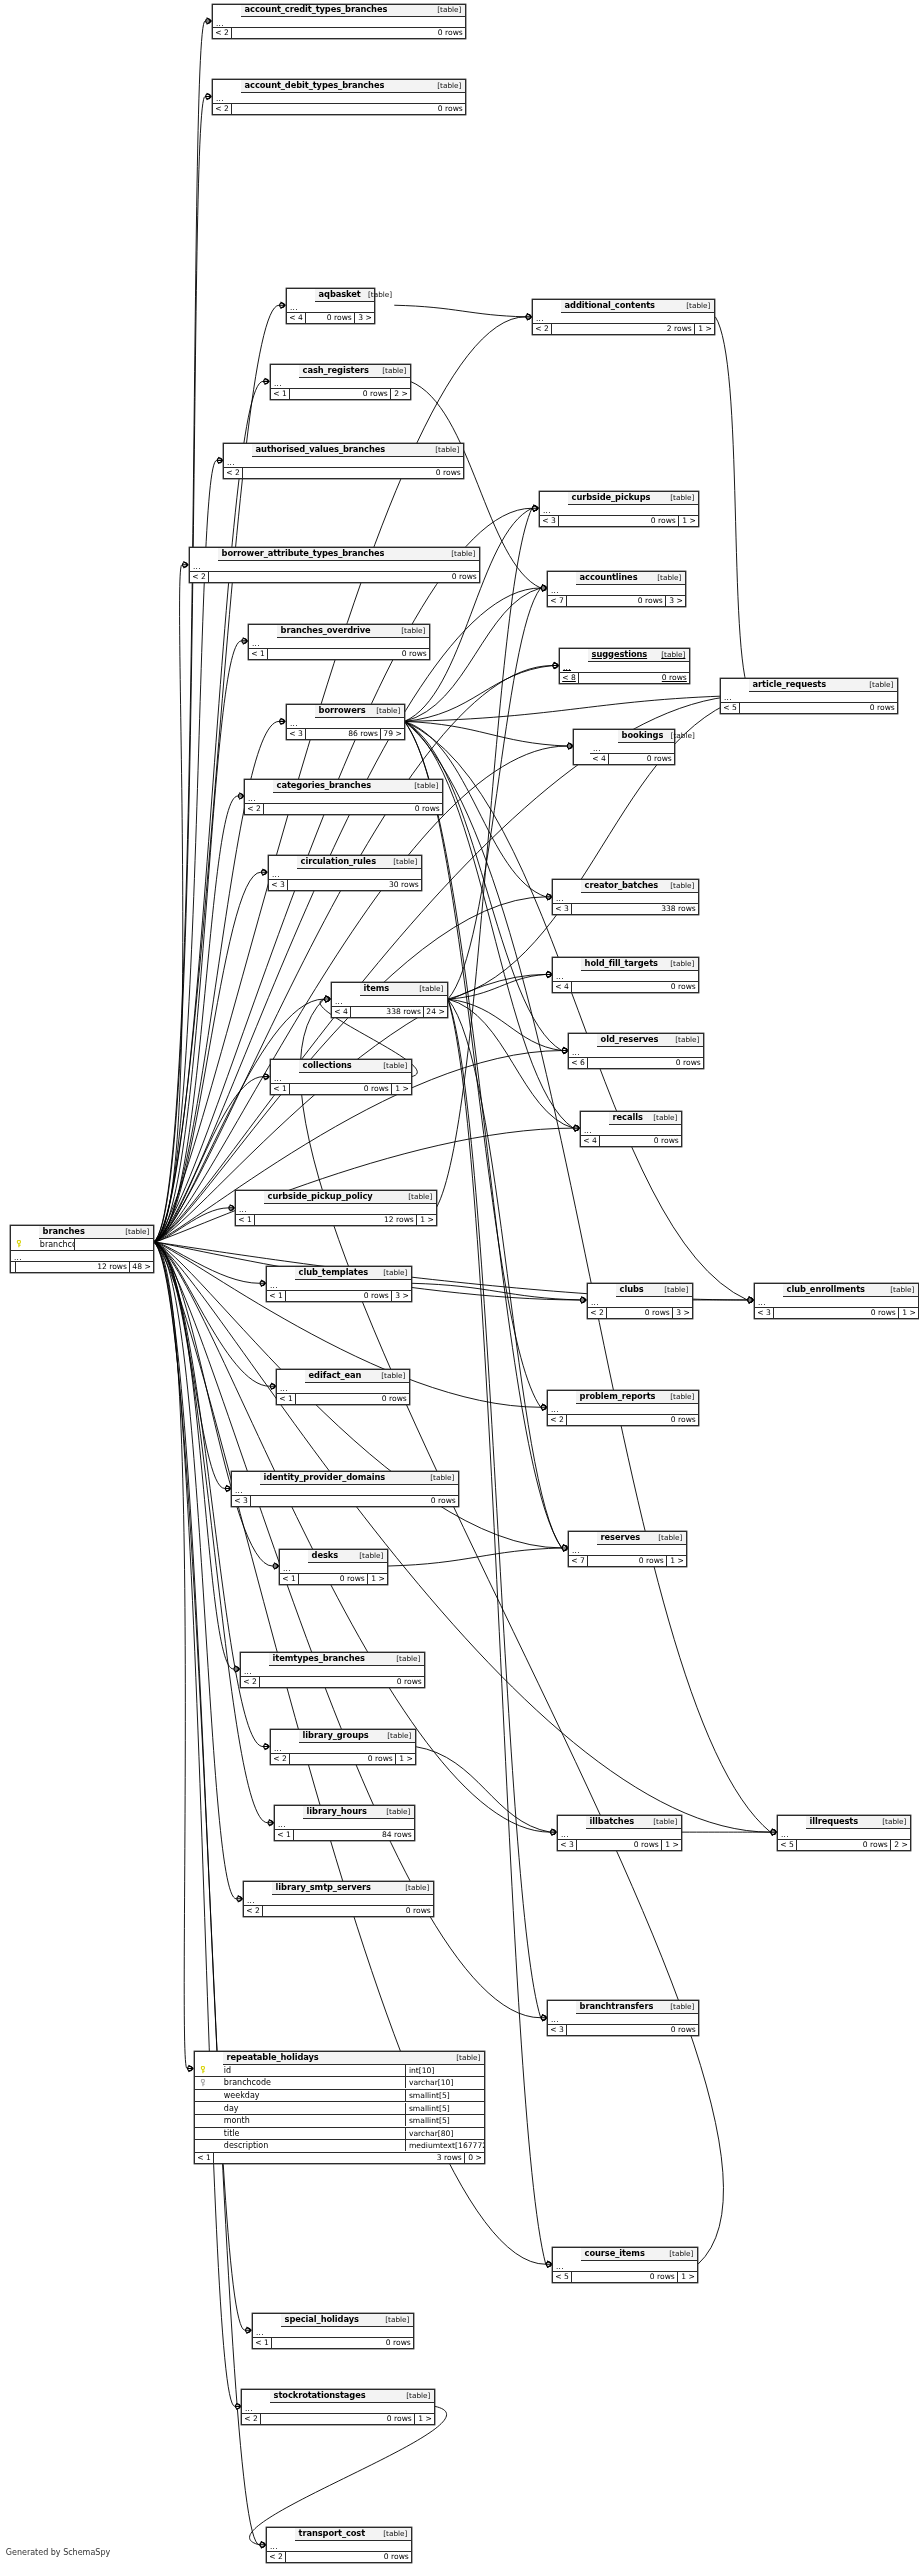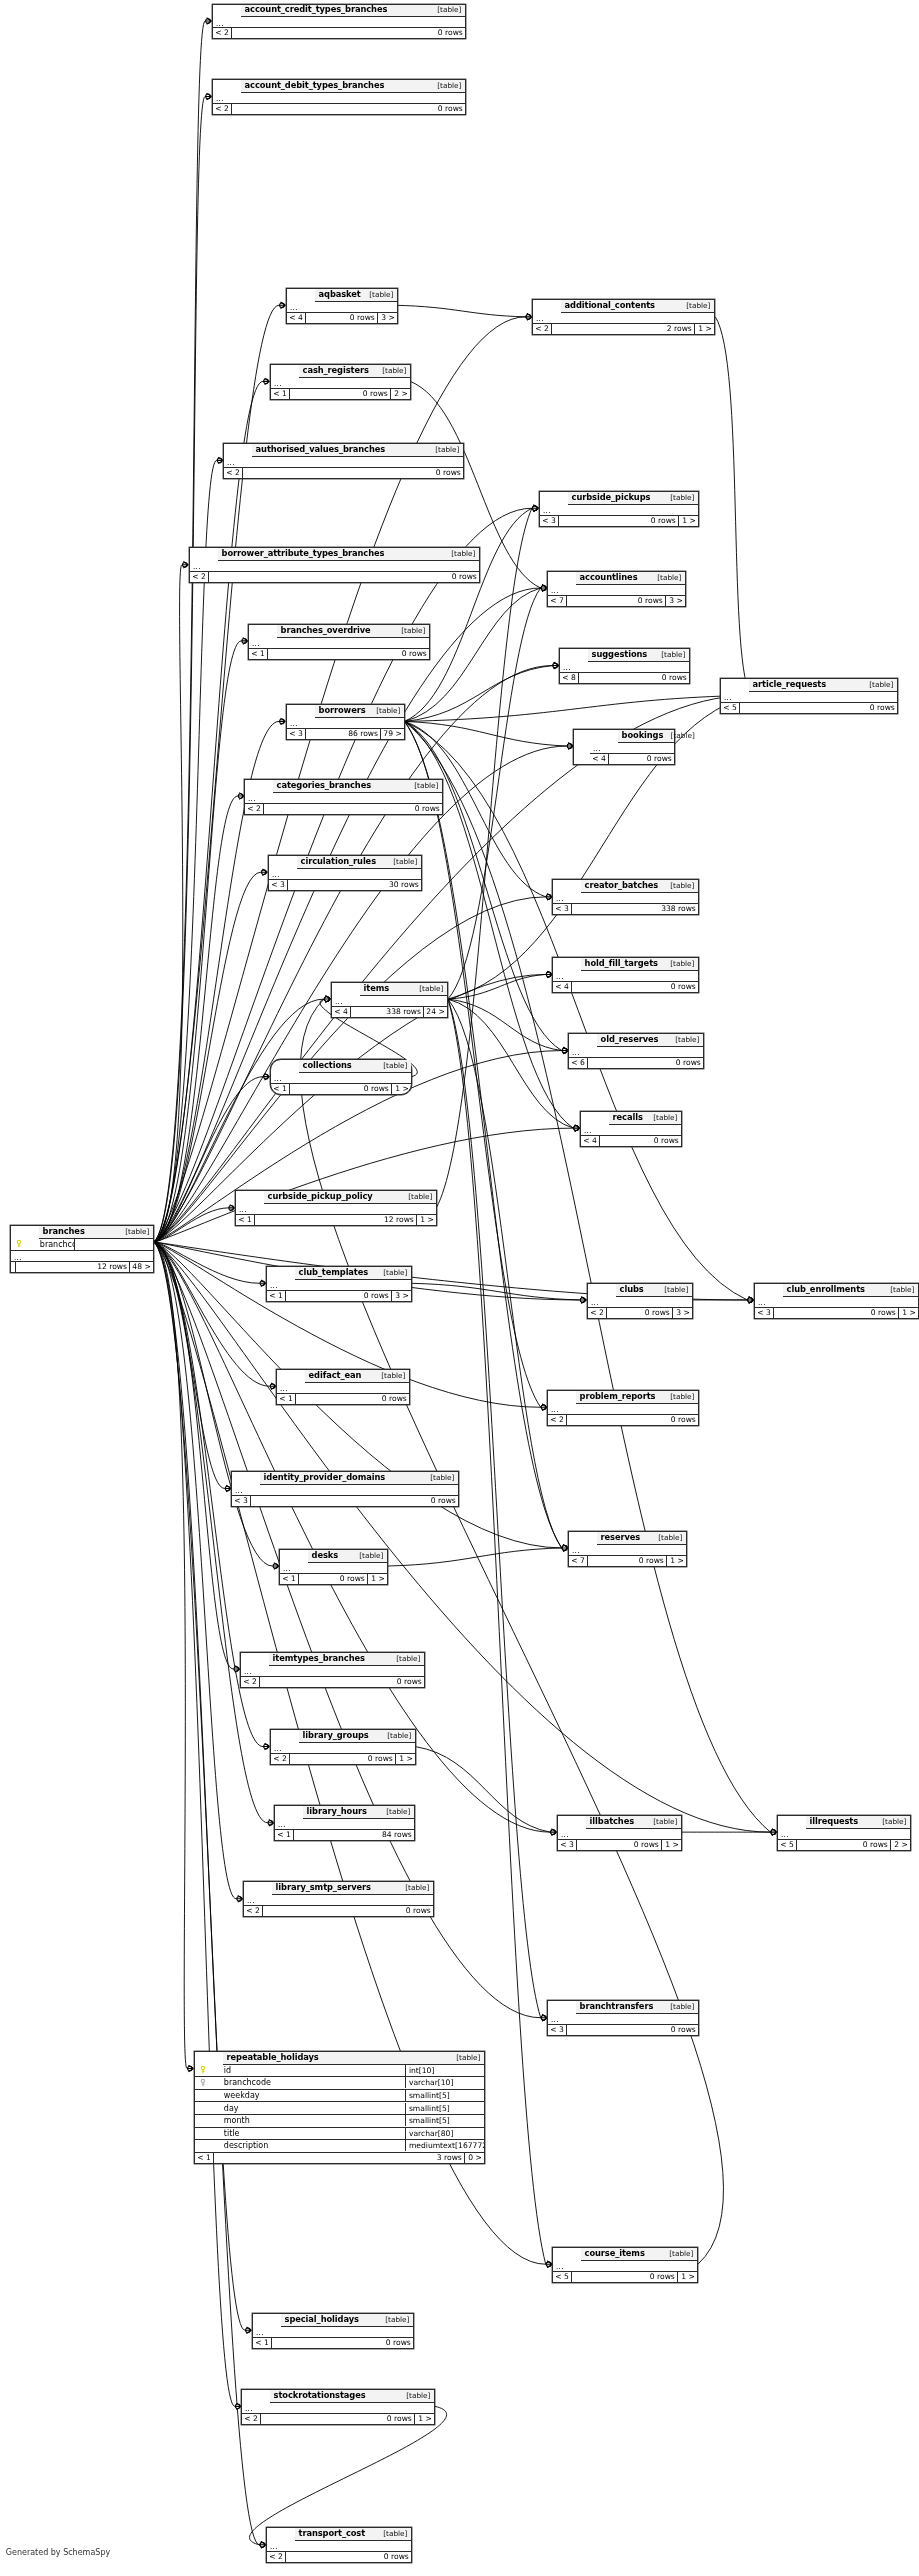--- a/index.html
+++ b/index.html
@@ -378,21 +378,21 @@
         <div class="tbl-hdr">
           <span class="tbl-name">account_debit_types_branches</span>
           <span class="tbl-kind">[table]</span>
         </div>
         <div class="tbl-body"><span class="ellip">...</span></div>
         <div class="tbl-foot">
           <div class="foot-l">&lt; 2</div>
           <div class="foot-m last">0 rows</div>
         </div>
       </div>
-      <div class="tbl" style="left: 286px; top: 288px; width: 112px;">
+      <div class="tbl" style="left: 286px; top: 288px; width: 89px;">
         <div class="tbl-hdr">
           <span class="tbl-name">aqbasket</span>
           <span class="tbl-kind">[table]</span>
         </div>
         <div class="tbl-body"><span class="ellip">...</span></div>
         <div class="tbl-foot">
           <div class="foot-l">&lt; 4</div>
           <div class="foot-m">0 rows</div>
           <div class="foot-r">3 &gt;</div>
         </div>
@@ -471,21 +471,21 @@
         <div class="tbl-hdr">
           <span class="tbl-name">branches_overdrive</span>
           <span class="tbl-kind">[table]</span>
         </div>
         <div class="tbl-body"><span class="ellip">...</span></div>
         <div class="tbl-foot">
           <div class="foot-l">&lt; 1</div>
           <div class="foot-m last">0 rows</div>
         </div>
       </div>
-      <div class="tbl" style="left: 559px; top: 648px; width: 131px;">
+      <div class="tbl" style="left: 559px; top: 648px; width: 131px; text-decoration: underline;">
         <div class="tbl-hdr">
           <span class="tbl-name">suggestions</span>
           <span class="tbl-kind">[table]</span>
         </div>
         <div class="tbl-body"><span class="ellip">...</span></div>
         <div class="tbl-foot">
           <div class="foot-l">&lt; 8</div>
           <div class="foot-m last">0 rows</div>
         </div>
       </div>
@@ -583,21 +583,21 @@
         <div class="tbl-hdr">
           <span class="tbl-name">old_reserves</span>
           <span class="tbl-kind">[table]</span>
         </div>
         <div class="tbl-body"><span class="ellip">...</span></div>
         <div class="tbl-foot">
           <div class="foot-l">&lt; 6</div>
           <div class="foot-m last">0 rows</div>
         </div>
       </div>
-      <div class="tbl" style="left: 270px; top: 1059px; width: 142px; border-radius: 11px;">
+      <div class="tbl" style="left: 270px; top: 1059px; width: 142px;">
         <div class="tbl-hdr">
           <span class="tbl-name">collections</span>
           <span class="tbl-kind">[table]</span>
         </div>
         <div class="tbl-body"><span class="ellip">...</span></div>
         <div class="tbl-foot">
           <div class="foot-l">&lt; 1</div>
           <div class="foot-m">0 rows</div>
           <div class="foot-r">1 &gt;</div>
         </div>

